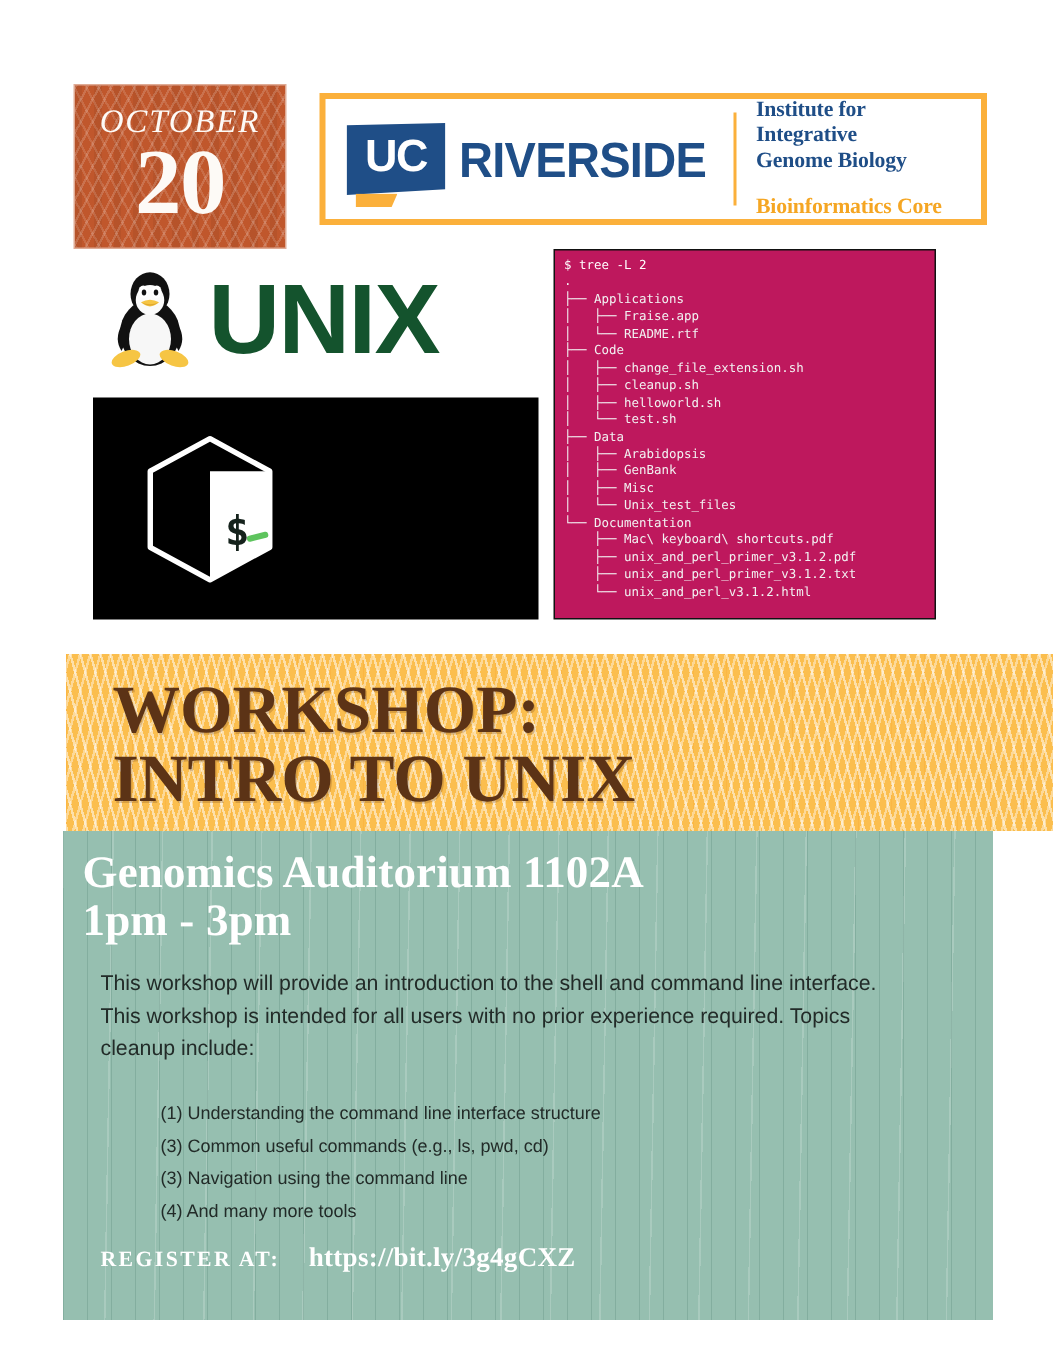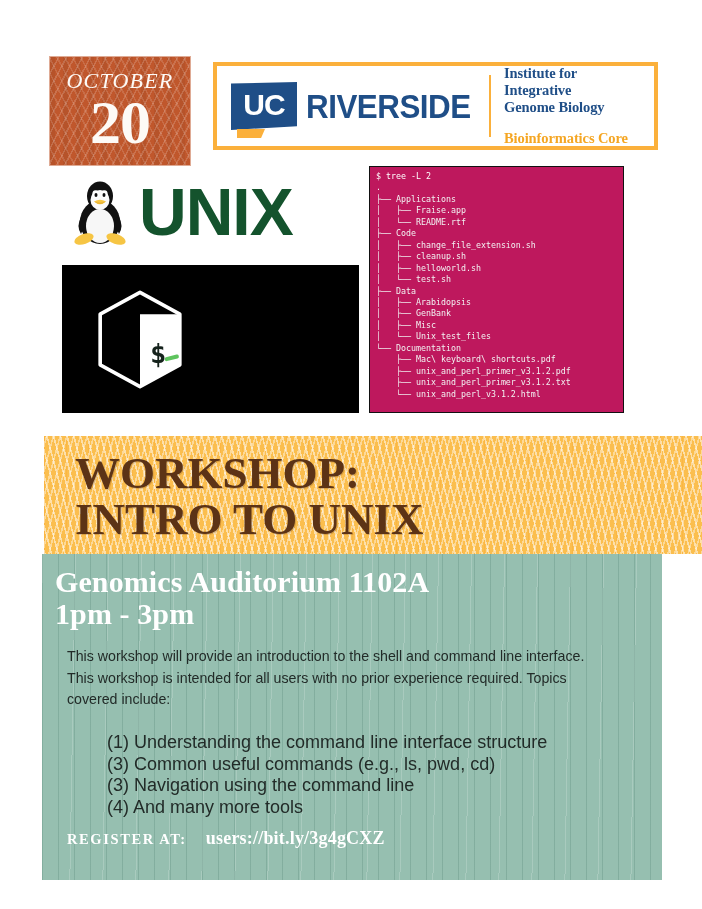--- a/index.html
+++ b/index.html
@@ -137,21 +137,21 @@
     font-size:30px;line-height:32px;letter-spacing:0.1px;
   }
   .body-copy{
     position:absolute;left:25px;top:92px;width:545px;
     color:#222b28;font-family:"Liberation Sans",sans-serif;
     font-size:14.2px;line-height:21.5px;
   }
   .topics{
     position:absolute;left:65px;top:178px;
     color:#222b28;font-family:"Liberation Sans",sans-serif;
-    font-size:18px;line-height:21.5px;
+    font-size:12px;line-height:21.5px;
   }
   .register{
     position:absolute;left:25px;top:274px;
     color:#ffffff;font-family:"Liberation Serif",serif;font-weight:700;
     font-size:17.5px;letter-spacing:0.2px;
     display:flex;align-items:baseline;gap:19px;
   }
   .reg-label{font-size:14.5px;letter-spacing:1.6px;}
   .reg-url{font-size:18px;}
 </style>
@@ -240,28 +240,28 @@
       <div>INTRO TO UNIX</div>
     </div>
   </div>
 
   <div class="teal-panel">
     <div class="venue">
       <div>Genomics Auditorium 1102A</div>
       <div>1pm - 3pm</div>
     </div>
 
-    <div class="body-copy">This workshop will provide an introduction to the shell and command line interface. This workshop is intended for all users with no prior experience required. Topics covered include:</div>
+    <div class="body-copy">This workshop will provide an introduction to the shell and command line interface. This workshop is intended for all users with no prior experience required. Topics cleanup include:</div>
 
     <div class="topics">
       <div>(1) Understanding the command line interface structure</div>
       <div>(3) Common useful commands (e.g., ls, pwd, cd)</div>
       <div>(3) Navigation using the command line</div>
       <div>(4) And many more tools</div>
     </div>
 
     <div class="register">
       <span class="reg-label">REGISTER AT:</span>
-      <span class="reg-url">users://bit.ly/3g4gCXZ</span>
+      <span class="reg-url">https://bit.ly/3g4gCXZ</span>
     </div>
   </div>
 
 </div>
 
 </body></html>

